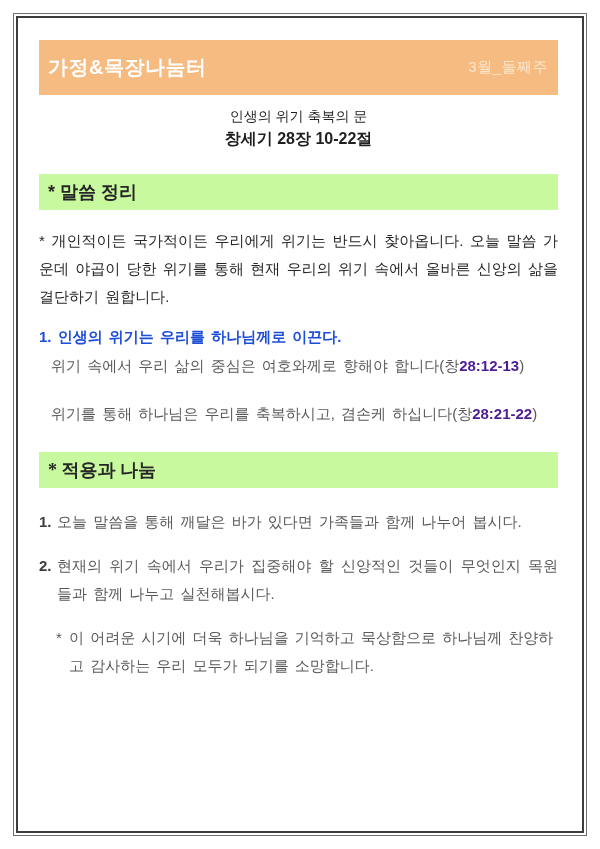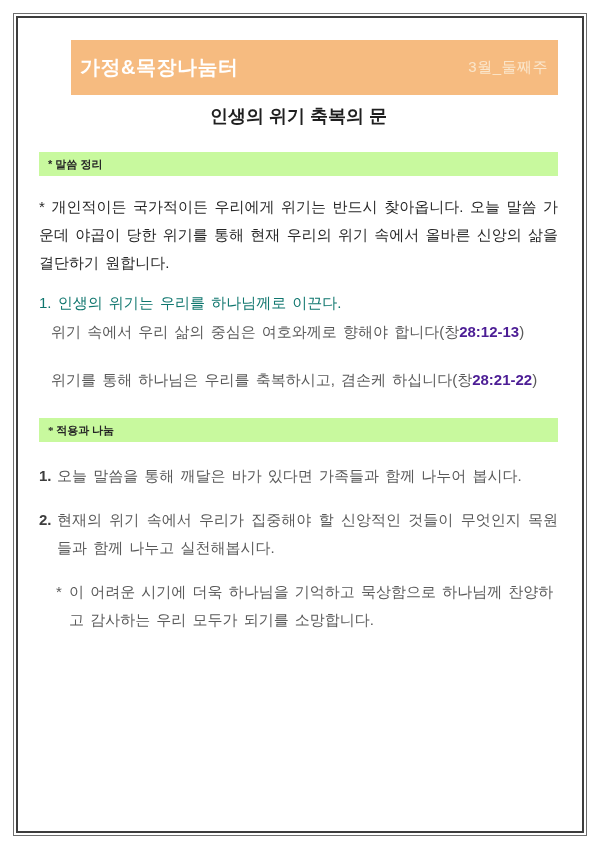--- a/index.html
+++ b/index.html
@@ -8,45 +8,44 @@
     font-family:"Liberation Sans", sans-serif; overflow:hidden;
   }
   .frame-outer { position:absolute; inset:13px; border:1px solid #6e6e6e; }
   .frame-inner { position:absolute; inset:2px; border:2px solid #3d3d3d; }
   .content { position:absolute; inset:0; padding:22px 24px 0 21px; box-sizing:border-box; }
 
   .header-bar {
     height:55px; background:#f6bb80;
     display:flex; justify-content:space-between; align-items:center;
     padding:0 10px 0 9px;
-    margin-left:32px;
   }
   .header-title { font-size:20px; font-weight:bold; color:#ffffff; letter-spacing:0.5px; }
   .week-label { font-size:15px; color:#fae6cb; letter-spacing:0.5px;text-align:right; }
 
   .doc-title { margin-top:9px; text-align:center; color:#1f1f1f; }
-  .doc-title-main { font-size:18px; font-weight:bold; line-height:24px; }
+  .doc-title-main { font-size:14px; font-weight:normal; line-height:24px; }
   .doc-title-sub  { font-size:16px; font-weight:bold; line-height:22px; }
 
   .section-bar {
-    height:24px; background:#c8f99e; display:flex; align-items:center;
-    padding-left:9px; font-size:11px; font-weight:bold; color:#262626;
+    height:36px; background:#c8f99e; display:flex; align-items:center;
+    padding-left:9px; font-size:18px; font-weight:bold; color:#262626;
   }
   .section-bar.first  { margin-top:24px; }
   .section-bar.second { margin-top:24px;font-family:Liberation Serif, serif; }
 
   .intro {
     margin-top:17px; font-size:15px; font-weight:normal; color:#262626;
     line-height:28px; text-align:justify; word-spacing:2px;
   }
 
   .point-group.g1 { margin-top:14px; }
   .point-group.g2 { margin-top:24px; }
   .point-group.g3 { margin-top:20px; }
-  .point-title { font-size:15px; font-weight:normal; color:#0f766e; line-height:22px; word-spacing:2px; }
+  .point-title { font-size:15px; font-weight:bold; color:#1d4ed8; line-height:22px; word-spacing:2px; }
   .point-body {
     margin-top:4px; padding-left:12px; font-size:15px; color:#595959;
     line-height:28px; text-align:justify; word-spacing:2px;
   }
   .ref { font-weight:bold; color:#4c1d95; }
 
   .app-item { display:flex; font-size:15px; color:#595959; line-height:28px; word-spacing:2px; }
   .app-item.i1 { margin-top:20px; }
   .app-item.i2 { margin-top:16px; }
   .app-num { flex:none; width:18px; font-weight:bold; color:#3d3d3d; }
@@ -65,20 +64,21 @@
     <div class="frame-inner">
       <div class="content">
 
         <div class="header-bar">
           <span class="header-title">가정&amp;목장나눔터</span>
           <span class="week-label">3월_둘째주</span>
         </div>
 
         <div class="doc-title">
           <div class="doc-title-main">인생의 위기 축복의 문</div>
+          <div class="doc-title-sub">창세기 28장 10-22절</div>
         </div>
 
         <div class="section-bar first">
           <span>* 말씀 정리</span>
         </div>
 
         <p class="intro">* 개인적이든 국가적이든 우리에게 위기는 반드시 찾아옵니다. 오늘 말씀 가운데 야곱이 당한 위기를 통해 현재 우리의 위기 속에서 올바른 신앙의 삶을 결단하기 원합니다.</p>
 
         <div class="point-group g1">
           <div class="point-title">1. 인생의 위기는 우리를 하나님께로 이끈다.</div>

